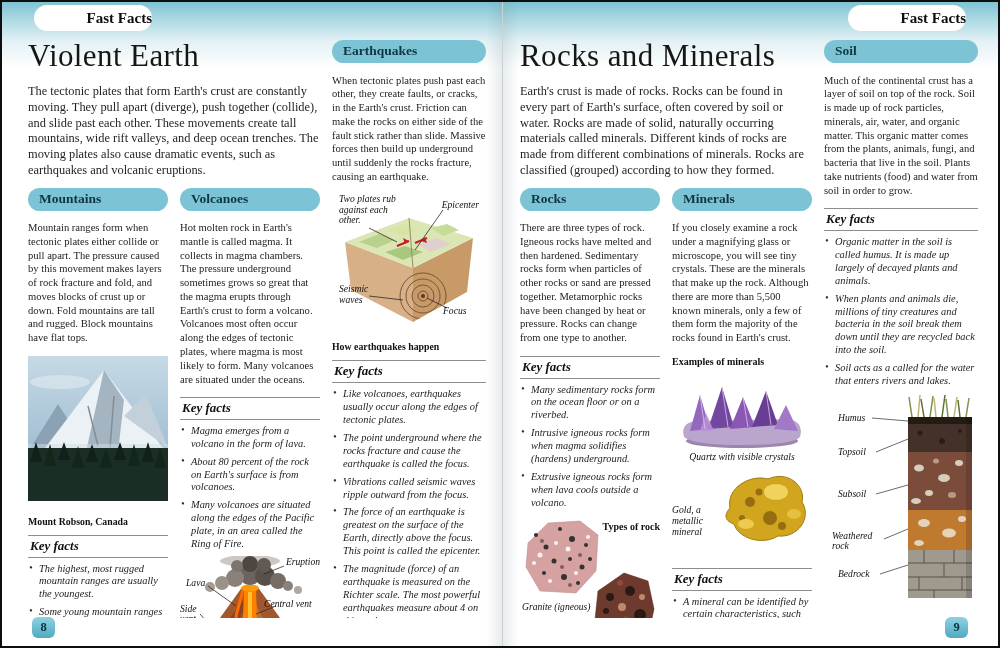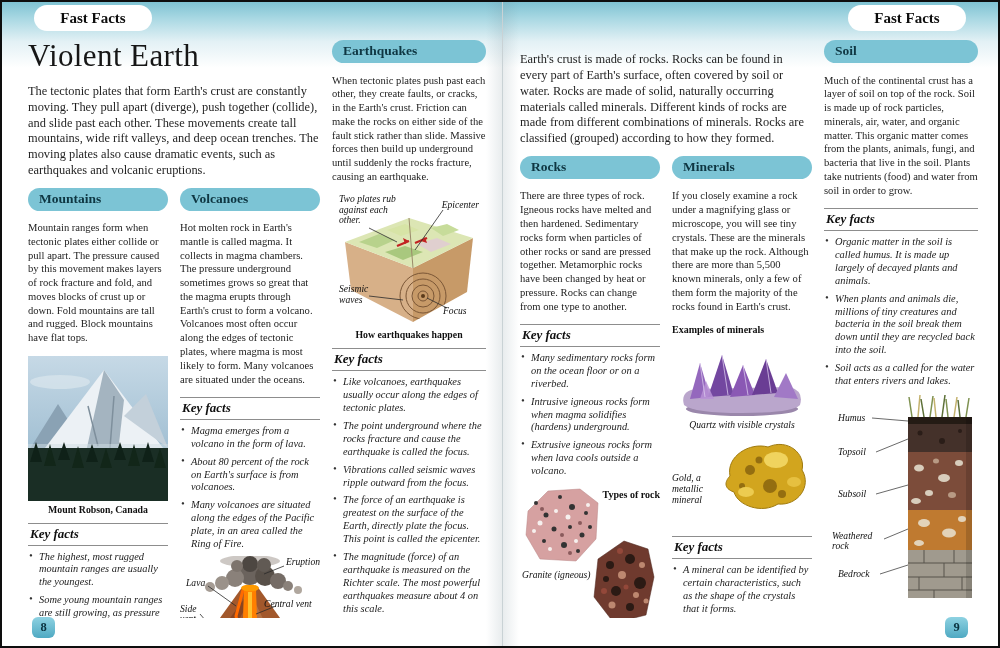--- a/index.html
+++ b/index.html
@@ -5,21 +5,21 @@
   * { box-sizing: border-box; }
   html,body { margin:0; padding:0; background:#ffffff; }
   .spread {
     position:relative; width:1000px; height:648px;
     border:2px solid #0e0e0e; background:#ffffff; overflow:hidden;
     font-family:"Liberation Serif", serif; color:#262626;
   }
   .band { position:absolute; top:0; left:0; right:0; height:66px;
     background:linear-gradient(180deg,#7fc3d3 0%,#a9d8e3 25%,#e3f1f5 60%,#ffffff 100%); }
   .tab { position:absolute; top:3px; height:26px; width:118px; background:#ffffff;
-    border-radius:13px; display:flex; align-items:center; justify-content:center;
+    border-radius:13px; display:flex; align-items:center; justify-content:flex-end;
     font-weight:700; font-size:15px; color:#0d0d0d; }
   .tab-left { left:32px; } .tab-right { right:32px; }
   .gutter { position:absolute; left:500px; top:0; bottom:0; width:1px; background:#c9d2d5; }
   .gutter-shade { position:absolute; left:484px; width:33px; top:0; bottom:0;
     background:linear-gradient(90deg, rgba(0,0,0,0) 0%, rgba(110,135,145,.16) 50%, rgba(0,0,0,0) 100%); }
 
   .page { position:absolute; top:38px; bottom:28px; display:flex; gap:12px; overflow:hidden; }
   .page-left { left:26px; width:458px; }
   .page-right { left:518px; width:458px; }
   .main { width:292px; flex:none; }
@@ -37,21 +37,21 @@
   .kf { margin-top:8px; border-top:1px solid #8d8d8d;font-style:italic; }
   .kf-title { font-weight:700; font-size:13px; color:#101010; padding:2px 0 3px 2px; border-bottom:1px solid #8d8d8d; }
   .kf ul { list-style:none; margin:5px 0 0 0; padding:0; font-size:10.4px; line-height:1.24; color:#222; }
   .kf li { position:relative; padding-left:11px; margin-bottom:5px; }
   .kf li::before { content:"•"; position:absolute; left:1px; top:-1px; color:#333; }
 
   .art { position:relative; }
   .art svg { display:block; }
   .flabel { position:absolute; font-style:italic; font-size:9.6px; line-height:1.08; color:#101010; }
   .nowrap { white-space:nowrap; }
-  .img-cap { font-weight:700; font-size:9.8px; text-align:center; margin-top:3px; color:#101010; }
+  .img-cap { font-weight:700; font-size:9.8px; margin-top:15px; color:#101010; }
   .small-bold { font-weight:700; font-size:10px; color:#101010; }
   .it-cap { font-style:italic; font-size:9.6px; color:#101010; }
 
   .badge { position:absolute; bottom:8px; width:23px; height:21px; border-radius:6px;
     background:linear-gradient(#8ed2e2,#4fa9c2); display:flex; align-items:center; justify-content:center;
     font-weight:700; font-size:12.5px; color:#0b3340; }
   .badge-left { left:30px; } .badge-right { right:30px; }
 </style>
 </head>
 <body>
@@ -213,30 +213,31 @@
         <div class="flabel" style="left:0;top:90px;width:38px;">Seismic waves</div>
         <div class="flabel nowrap" style="left:104px;top:112px;">Focus</div>
       </div>
       <div class="img-cap nowrap">How earthquakes happen</div>
       <div class="kf">
         <div class="kf-title">Key facts</div>
         <ul>
           <li>Like volcanoes, earthquakes usually occur along the edges of tectonic plates.</li>
           <li>The point underground where the rocks fracture and cause the earthquake is called the focus.</li>
           <li>Vibrations called seismic waves ripple outward from the focus.</li>
-          <li>The force of an earthquake is greatest on the surface of the Earth, directly plate the focus. This point is called the epicenter.</li>
+          <li>The force of an earthquake is greatest on the surface of the Earth, directly above the focus. This point is called the epicenter.</li>
           <li>The magnitude (force) of an earthquake is measured on the Richter scale. The most powerful earthquakes measure about 4 on this scale.</li>
 
         </ul>
       </div>
     </div>
   </div>
 
   <div class="page page-right">
     <div class="main">
+      <h1 class="page-title">Rocks and Minerals</h1>
       <p class="intro">Earth's crust is made of rocks. Rocks can be found in every part of Earth's surface, often covered by soil or water. Rocks are made of solid, naturally occurring materials called minerals. Different kinds of rocks are made from different combinations of minerals. Rocks are classified (grouped) according to how they formed.</p>
       <div class="cols">
 
         <div class="col">
           <div class="pill">Rocks</div>
           <p class="body-text">There are three types of rock. Igneous rocks have melted and then hardened. Sedimentary rocks form when particles of other rocks or sand are pressed together. Metamorphic rocks have been changed by heat or pressure. Rocks can change from one type to another.</p>
           <div class="kf">
             <div class="kf-title">Key facts</div>
             <ul>
               <li>Many sedimentary rocks form on the ocean floor or on a riverbed.</li>

